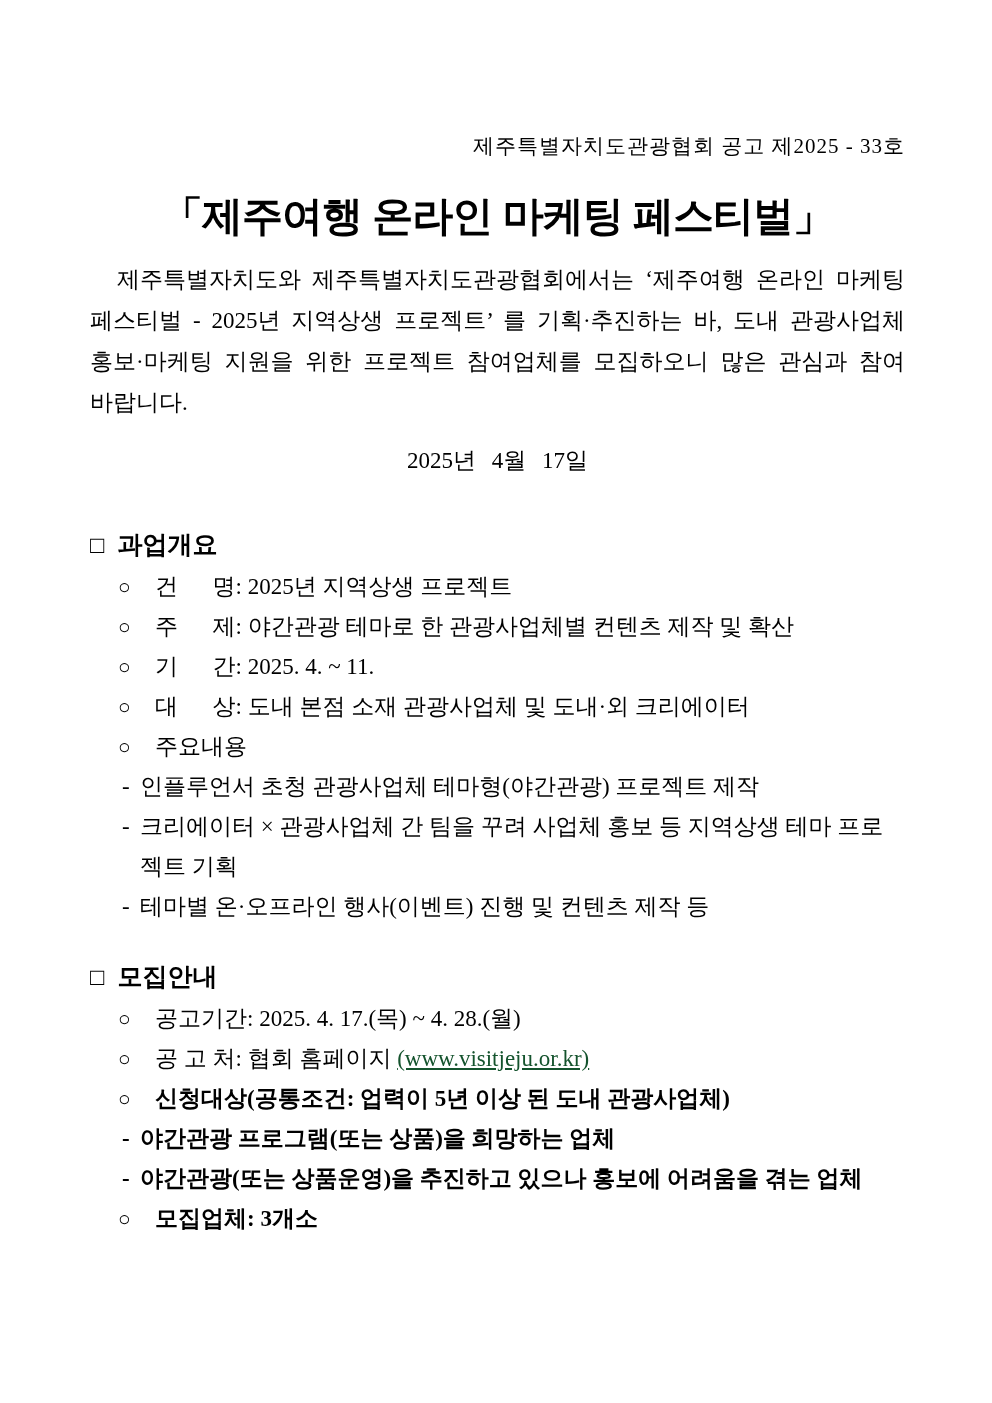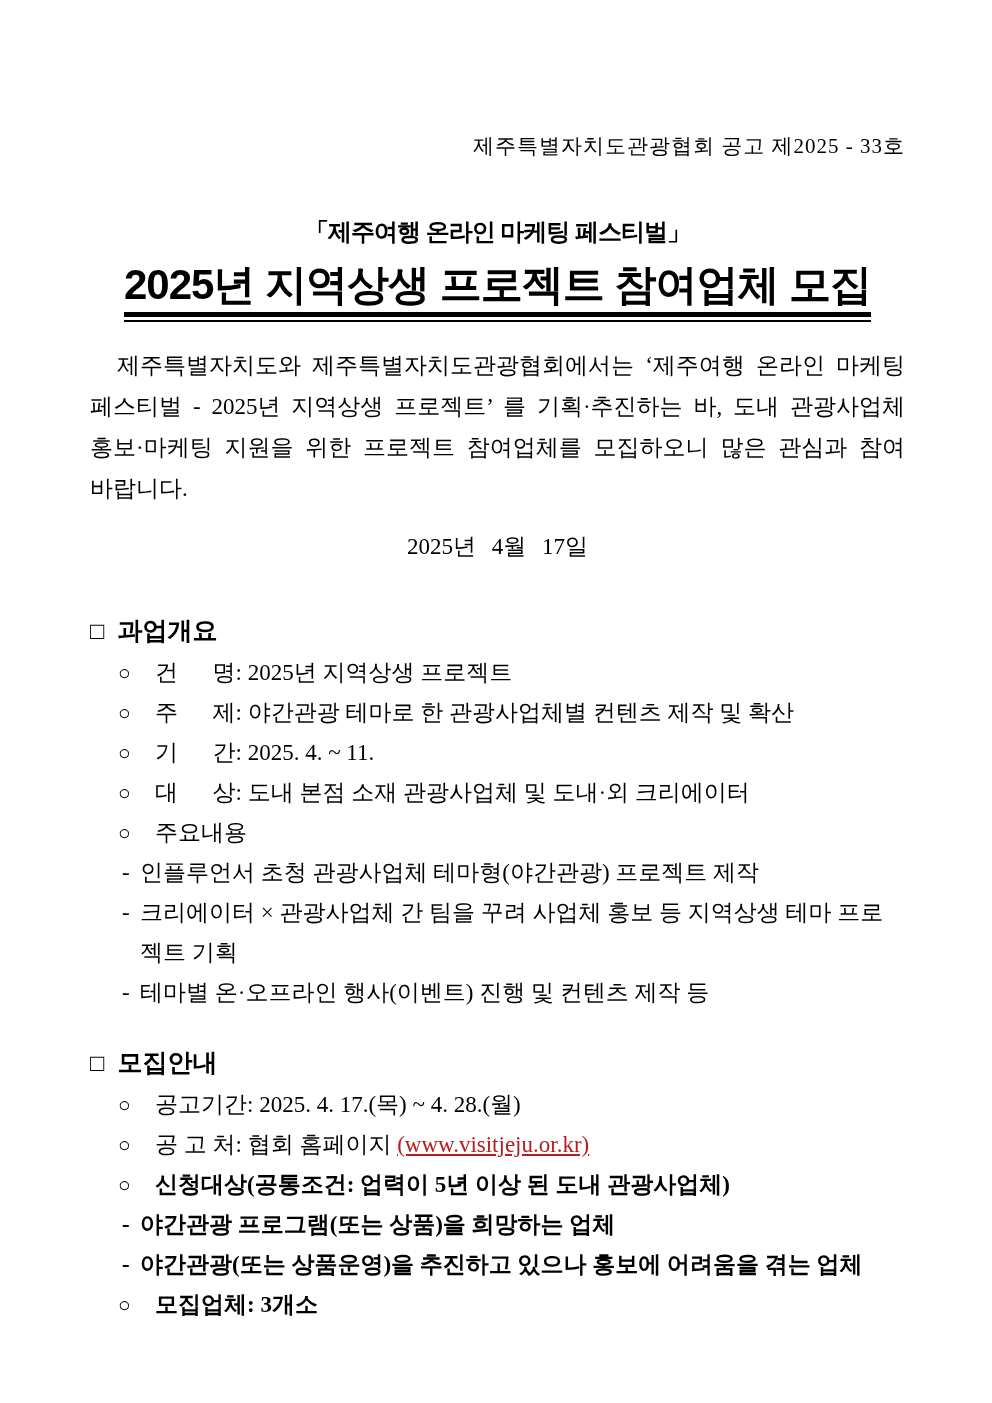--- a/index.html
+++ b/index.html
@@ -15,25 +15,25 @@
     overflow: hidden;
     background: #ffffff;
   }
   .doc-number {
     text-align: right;
     font-size: 21px;
     line-height: 28px;
     letter-spacing: 1px;
   }
   .subtitle {
-    margin-top: 52px;
+    margin-top: 36px;
     text-align: center;
     font-family: "Liberation Sans", "DejaVu Sans", sans-serif;
     font-weight: 800;
-    font-size: 24px;
+    font-size: 41px;
     line-height: 40px;
     letter-spacing: -1px;
   }
   .title-row { text-align: center; margin-top: 8px; }
   .title-outer {
     display: inline-block;
     border-bottom: 2px solid #000;
     padding-bottom: 3px;
   }
   .title-inner {
@@ -99,37 +99,34 @@
     display: flex;
     font-size: 23px;
     line-height: 40px;
     padding-left: 32px;
     white-space: pre-wrap;
   }
   .subitem .dash { flex: none; width: 18px; }
   .subitem .text { flex: 1; }
   .bold { font-weight: 700; }
   a.link {
-    color: #b91c1c;
+    color: #14532d;
     text-decoration: underline;
     cursor: pointer;
   }
 </style>
 </head>
 <body>
 
 <div class="page">
 
   <div class="doc-number">제주특별자치도관광협회 공고 제2025 - 33호</div>
 
   <div class="subtitle">「제주여행 온라인 마케팅 페스티벌」</div>
 
-  <div class="title-row">
-    <span class="title-outer"><span class="title-inner">2025년 지역상생 프로젝트 참여업체 모집</span></span>
-  </div>
 
   <p class="intro">제주특별자치도와 제주특별자치도관광협회에서는 ‘제주여행 온라인 마케팅 페스티벌 - 2025년 지역상생 프로젝트’ 를 기획·추진하는 바, 도내 관광사업체 홍보·마케팅 지원을 위한 프로젝트 참여업체를 모집하오니 많은 관심과 참여 바랍니다.</p>
 
   <div class="date-line">2025년 4월 17일</div>
 
   <div class="section">
     <div class="section-heading">
       <span class="marker">□</span>
       <span>과업개요</span>
     </div>

